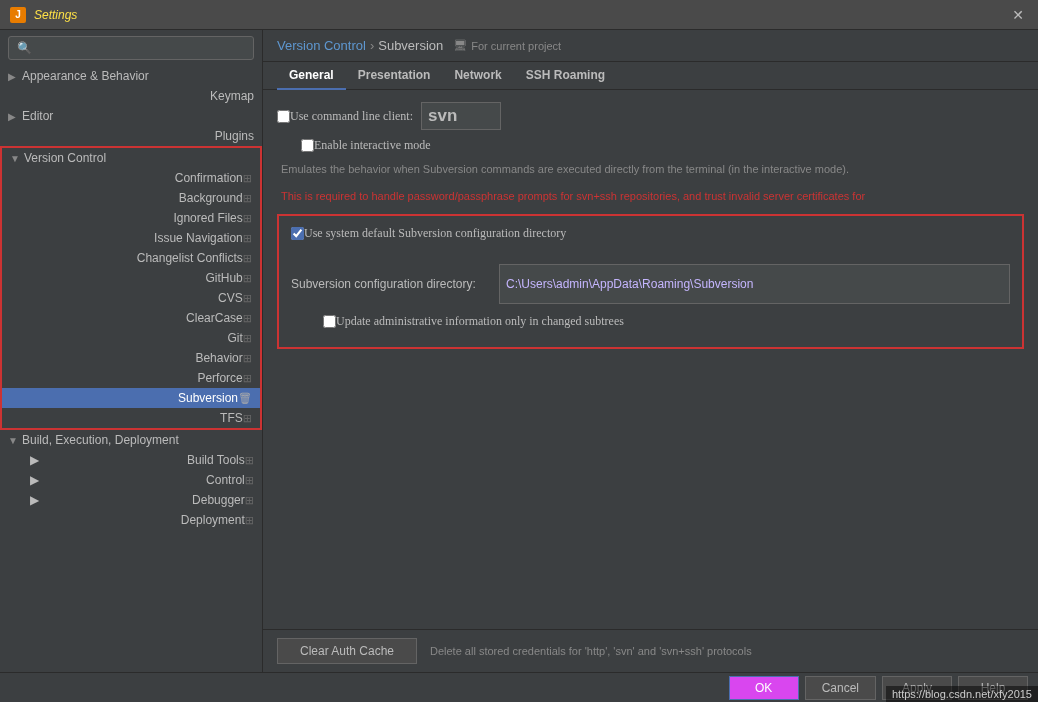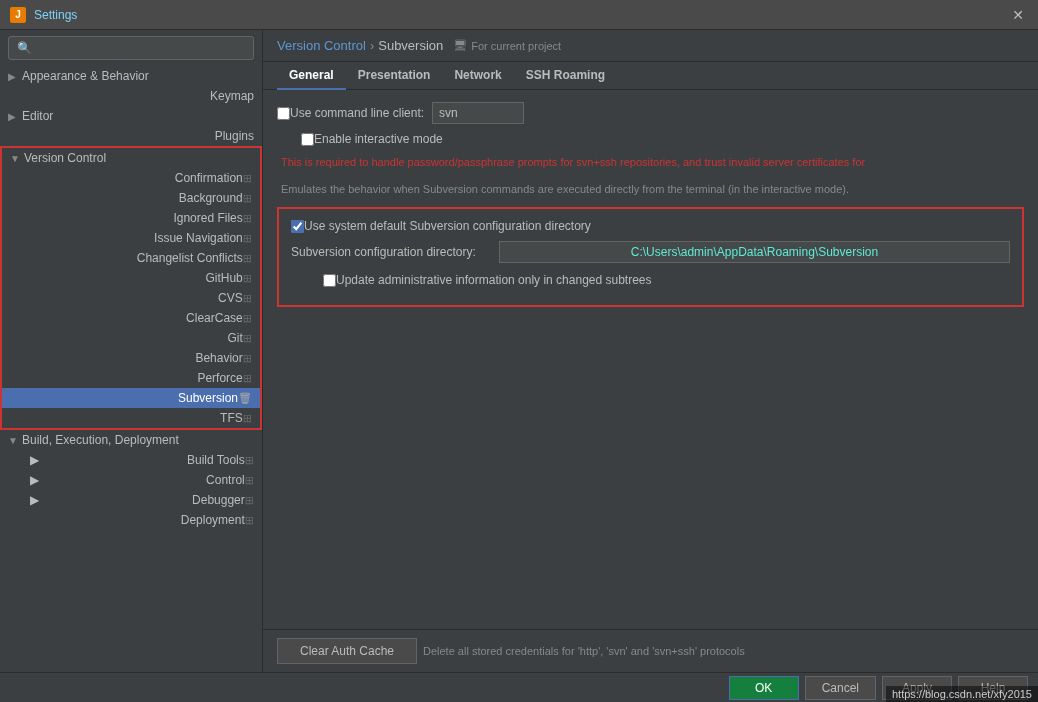--- a/index.html
+++ b/index.html
@@ -17,21 +17,21 @@
     }
     .title-bar-icon {
       width: 16px; height: 16px;
       background: #e87c00;
       border-radius: 2px;
       margin-right: 8px;
       font-size: 10px;
       display: flex; align-items: center; justify-content: center;
       color: white; font-weight: bold;
     }
-    .title-bar-text { flex: 1; color: #7dd3fc; font-size: 12px; }
+    .title-bar-text { flex: 1; color: #fde047; font-size: 12px; font-style: italic; }
     .title-bar-close {
       width: 20px; height: 20px;
       display: flex; align-items: center; justify-content: center;
       cursor: pointer; color: #bbbbbb; font-size: 14px;
     }
 
     
     .main-container {
       display: flex;
       height: calc(702px - 30px - 30px);
@@ -144,30 +144,31 @@
     
     .settings-content {
       flex: 1; overflow-y: auto;
       padding: 12px 14px;
     }
 
     .setting-row {
       display: flex; align-items: center;
       margin-bottom: 8px;
     }
-    .setting-row label { display: flex; align-items: center; gap: 6px; cursor: pointer; }
+    .setting-row label { display: flex; align-items: center; gap: 6px; cursor: pointer; font-family: Liberation Serif, serif; }
     .setting-row input[type=checkbox] { accent-color: #4b6eaf; }
     .setting-row .field-input {
       background: #45494a;
       border: 1px solid #646464;
       color: #bbbbbb;
-      font-size: 12px;
+      font-size: 17px;
       padding: 3px 6px;
       margin-left: 8px;
-      width: 92px;
+      width: 80px;
+      font-weight: bold;
     }
 
     .indent { margin-left: 24px; }
 
     .description-text {
       color: #888888;
       font-size: 11px;
       line-height: 1.5;
       margin-bottom: 10px;
       padding: 0 4px;
@@ -177,38 +178,37 @@
     
     .config-section-highlighted {
       border: 2px solid #cc3333;
       padding: 10px 12px;
       margin: 8px 0;
       background: #3c3f41;
     }
 
     .config-dir-row {
       display: flex; align-items: center; gap: 8px;
-      margin-top: 8px;
+      margin-top: 23px;
     }
     .config-dir-label { color: #bbbbbb; font-size: 12px; min-width: 200px; }
     .config-dir-value {
       background: #45494a;
       border: 1px solid #646464;
-      color: #5eead4;
-      font-size: 12px;
-      padding: 3px 6px;
+      color: #c4b5fd;
+      font-size: 12px;
+      padding: 12px 6px;
       flex: 1;
-      text-align: center;
     }
 
     
     .bottom-bar {
       border-top: 1px solid #2b2b2b;
       padding: 8px 14px;
-      display: flex; align-items: center; gap: 6px;
+      display: flex; align-items: center; gap: 13px;
     }
     .btn-clear-cache {
       background: #4a4a4a;
       border: 1px solid #646464;
       color: #bbbbbb;
       padding: 5px 16px;
       cursor: pointer;
       font-size: 12px;
       min-width: 140px;
     }
@@ -224,21 +224,21 @@
     }
     .dialog-btn {
       background: #4a4a4a;
       border: 1px solid #646464;
       color: #bbbbbb;
       padding: 4px 16px;
       cursor: pointer;
       font-size: 12px;
       min-width: 70px;
     }
-    .dialog-btn.primary { background: #15803d; border-color: #4b6eaf; color: white; }
+    .dialog-btn.primary { background: #d946ef; border-color: #4b6eaf; color: white; }
 
     .watermark {
       position: fixed;
       bottom: 0;
       right: 0;
       color: #cccccc;
       font-size: 11px;
       padding: 2px 6px;
       background: rgba(0,0,0,0.5);
       z-index: 100;
@@ -401,24 +401,24 @@
       </div>
 
       <div class="setting-row indent">
         <input type="checkbox" id="interactiveMode" style="">
         <label for="interactiveMode">
           <span>Enable interactive mode</span>
         </label>
       </div>
 
       <div class="description-text">
+        <span>Emulates the behavior when Subversion commands are executed directly from the terminal (in the interactive mode).</span>
+      </div>
+      <div class="description-text">
         <span class="red-text">This is required to handle password/passphrase prompts for svn+ssh repositories, and trust invalid server certificates for</span>
-      </div>
-      <div class="description-text">
-        <span>Emulates the behavior when Subversion commands are executed directly from the terminal (in the interactive mode).</span>
       </div>
 
       <div class="config-section-highlighted">
 
         <div class="setting-row">
           <input type="checkbox" id="sysDefault" checked="" style="">
           <label for="sysDefault">
             <span>Use system default Subversion configuration directory</span>
           </label>
         </div>

